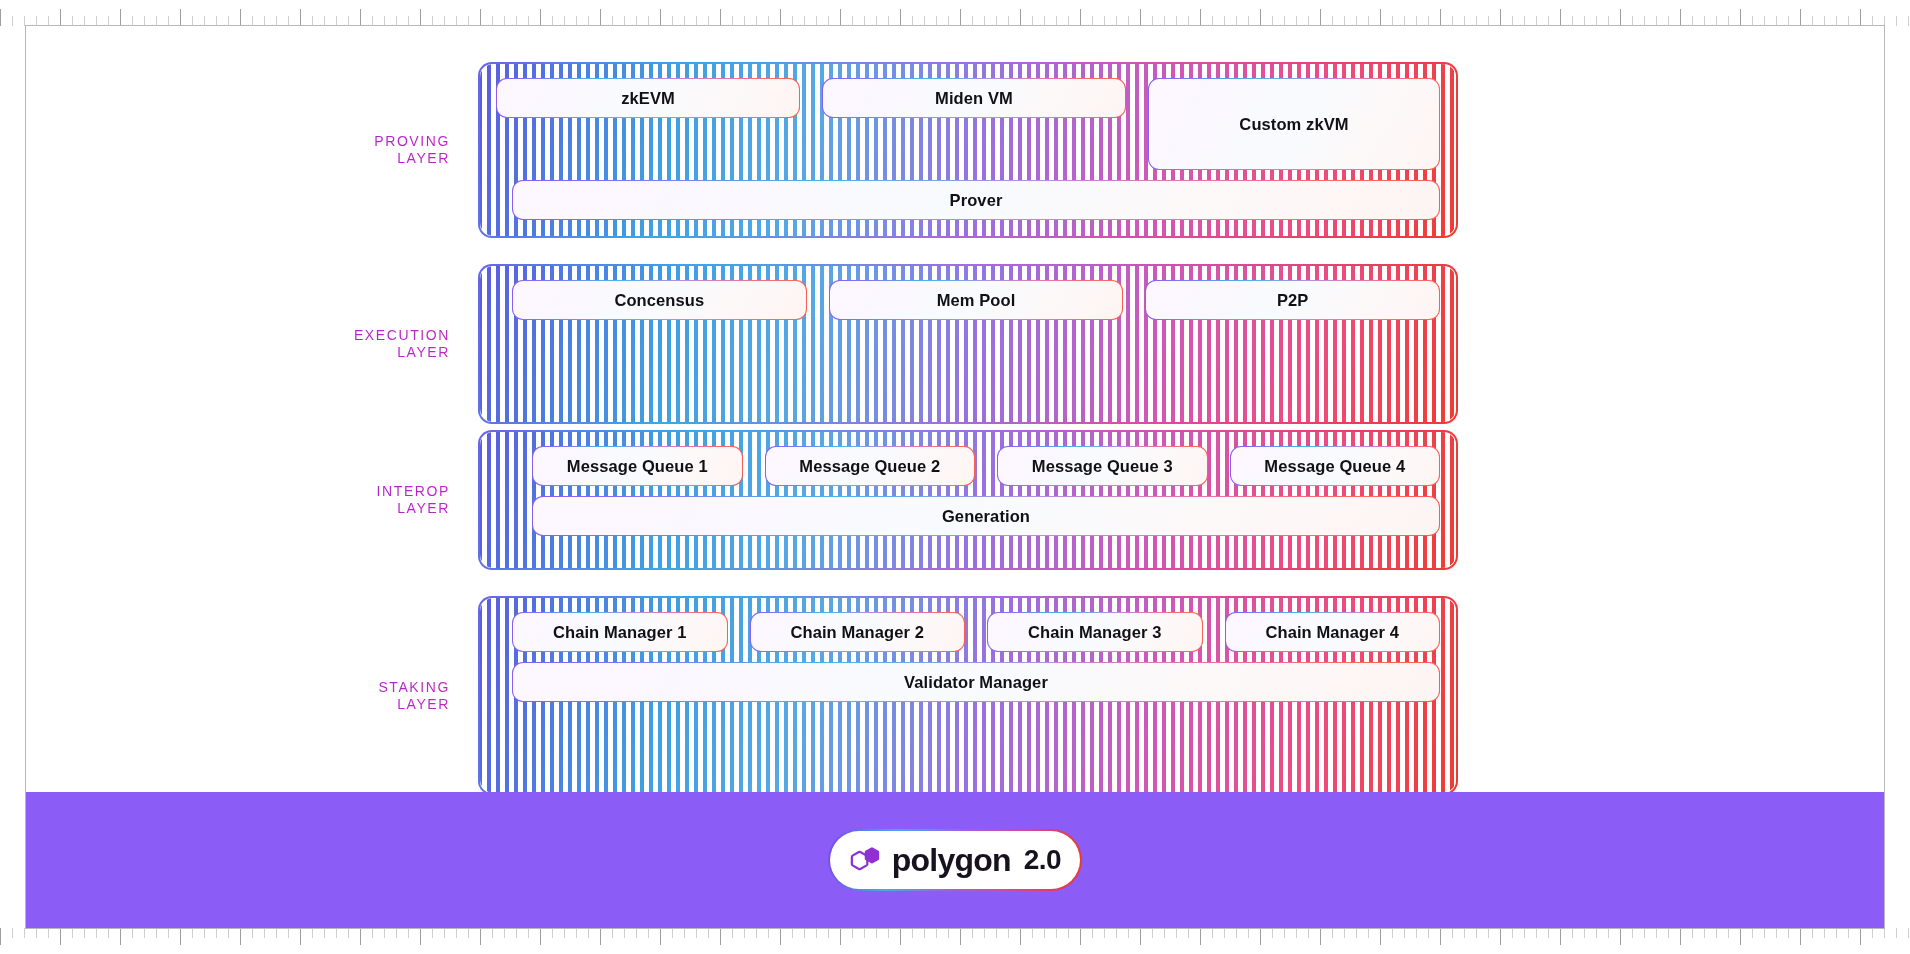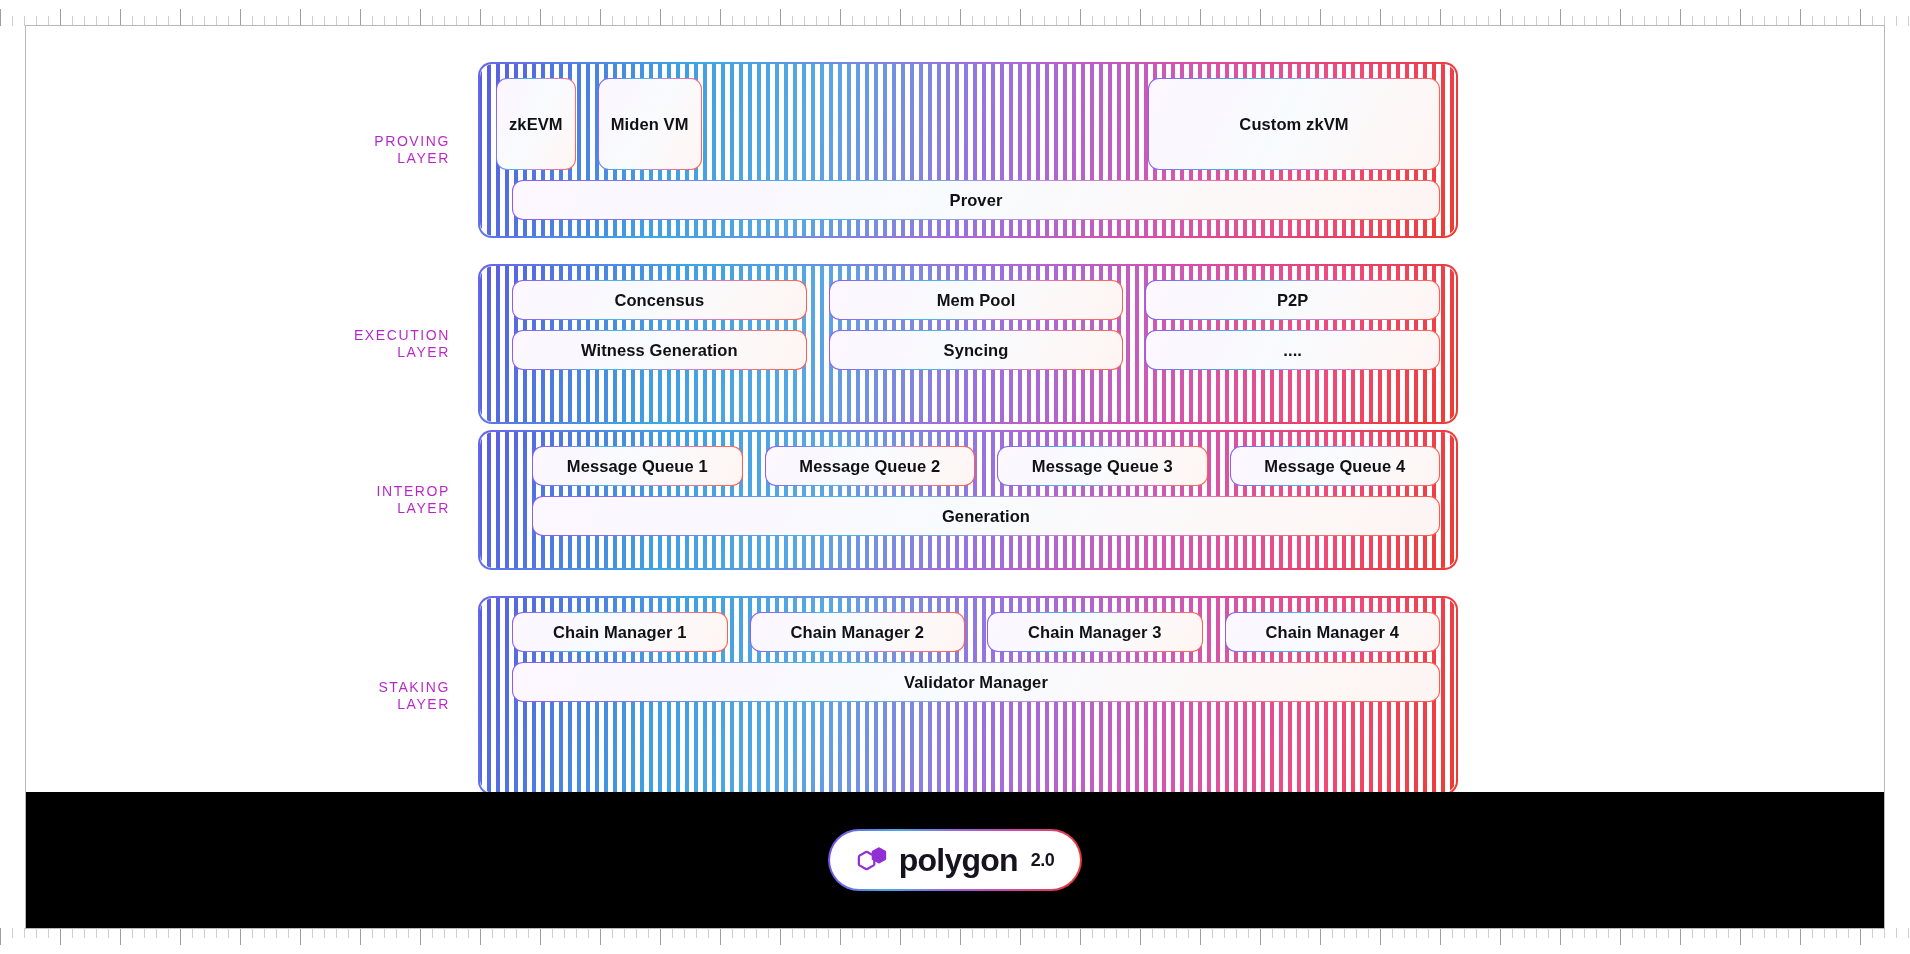--- a/index.html
+++ b/index.html
@@ -186,21 +186,21 @@
   #row-staking .layer-box   { height: 199px; }
 
   .proving-grid {
     display: flex;
     gap: 22px;
     height: 100%;
   }
   .proving-left {
     flex: 1 1 auto;
     display: flex;
-    flex-direction: row;
+    flex-direction: column;
     gap: 10px;
   }
   .proving-left .sub-row {
     display: flex;
     gap: 22px;
   }
   .proving-left .sub-row .card { flex: 1 1 0; }
   .proving-right {
     flex: 0 0 292px;
     display: flex;
@@ -210,21 +210,21 @@
 
   .eq-row .card { flex: 1 1 0; }
 
   
   .footer {
     position: absolute;
     left: 0;
     bottom: 0;
     width: 100%;
     height: 136px;
-    background: #000000;
+    background: #8b5cf6;
     display: flex;
     align-items: center;
     justify-content: center;
   }
 
   .logo-pill {
     position: relative;
     width: 254px;
     height: 62px;
     border-radius: 34px;
@@ -241,21 +241,21 @@
   .logo-mark { width: 34px; height: 30px; flex: 0 0 auto; display: block; }
 
   .logo-word {
     font-size: 32px;
     font-weight: 700;
     color: #16131f;
     letter-spacing: -0.8px;
     line-height: 1;
   }
   .logo-version {
-    font-size: 18px;
+    font-size: 28px;
     font-weight: 700;
     color: #16131f;
     letter-spacing: -0.5px;
     line-height: 1;
     margin-left: 4px;
   }
 </style>
 </head>
 <body>
 
@@ -306,25 +306,20 @@
           <span>EXECUTION</span>
           <span>LAYER</span>
         </div>
         <div class="layer-box">
           <div class="layer-inner">
             <div class="box-row eq-row">
               <div class="card">Concensus</div>
               <div class="card">Mem Pool</div>
               <div class="card">P2P</div>
             </div>
-            <div class="box-row eq-row">
-              <div class="card">Witness Generation</div>
-              <div class="card">Syncing</div>
-              <div class="card">....</div>
-            </div>
           </div>
         </div>
       </div>
 
       <div class="layer-row" id="row-interop">
         <div class="layer-label">
           <span>INTEROP</span>
           <span>LAYER</span>
         </div>
         <div class="layer-box">

